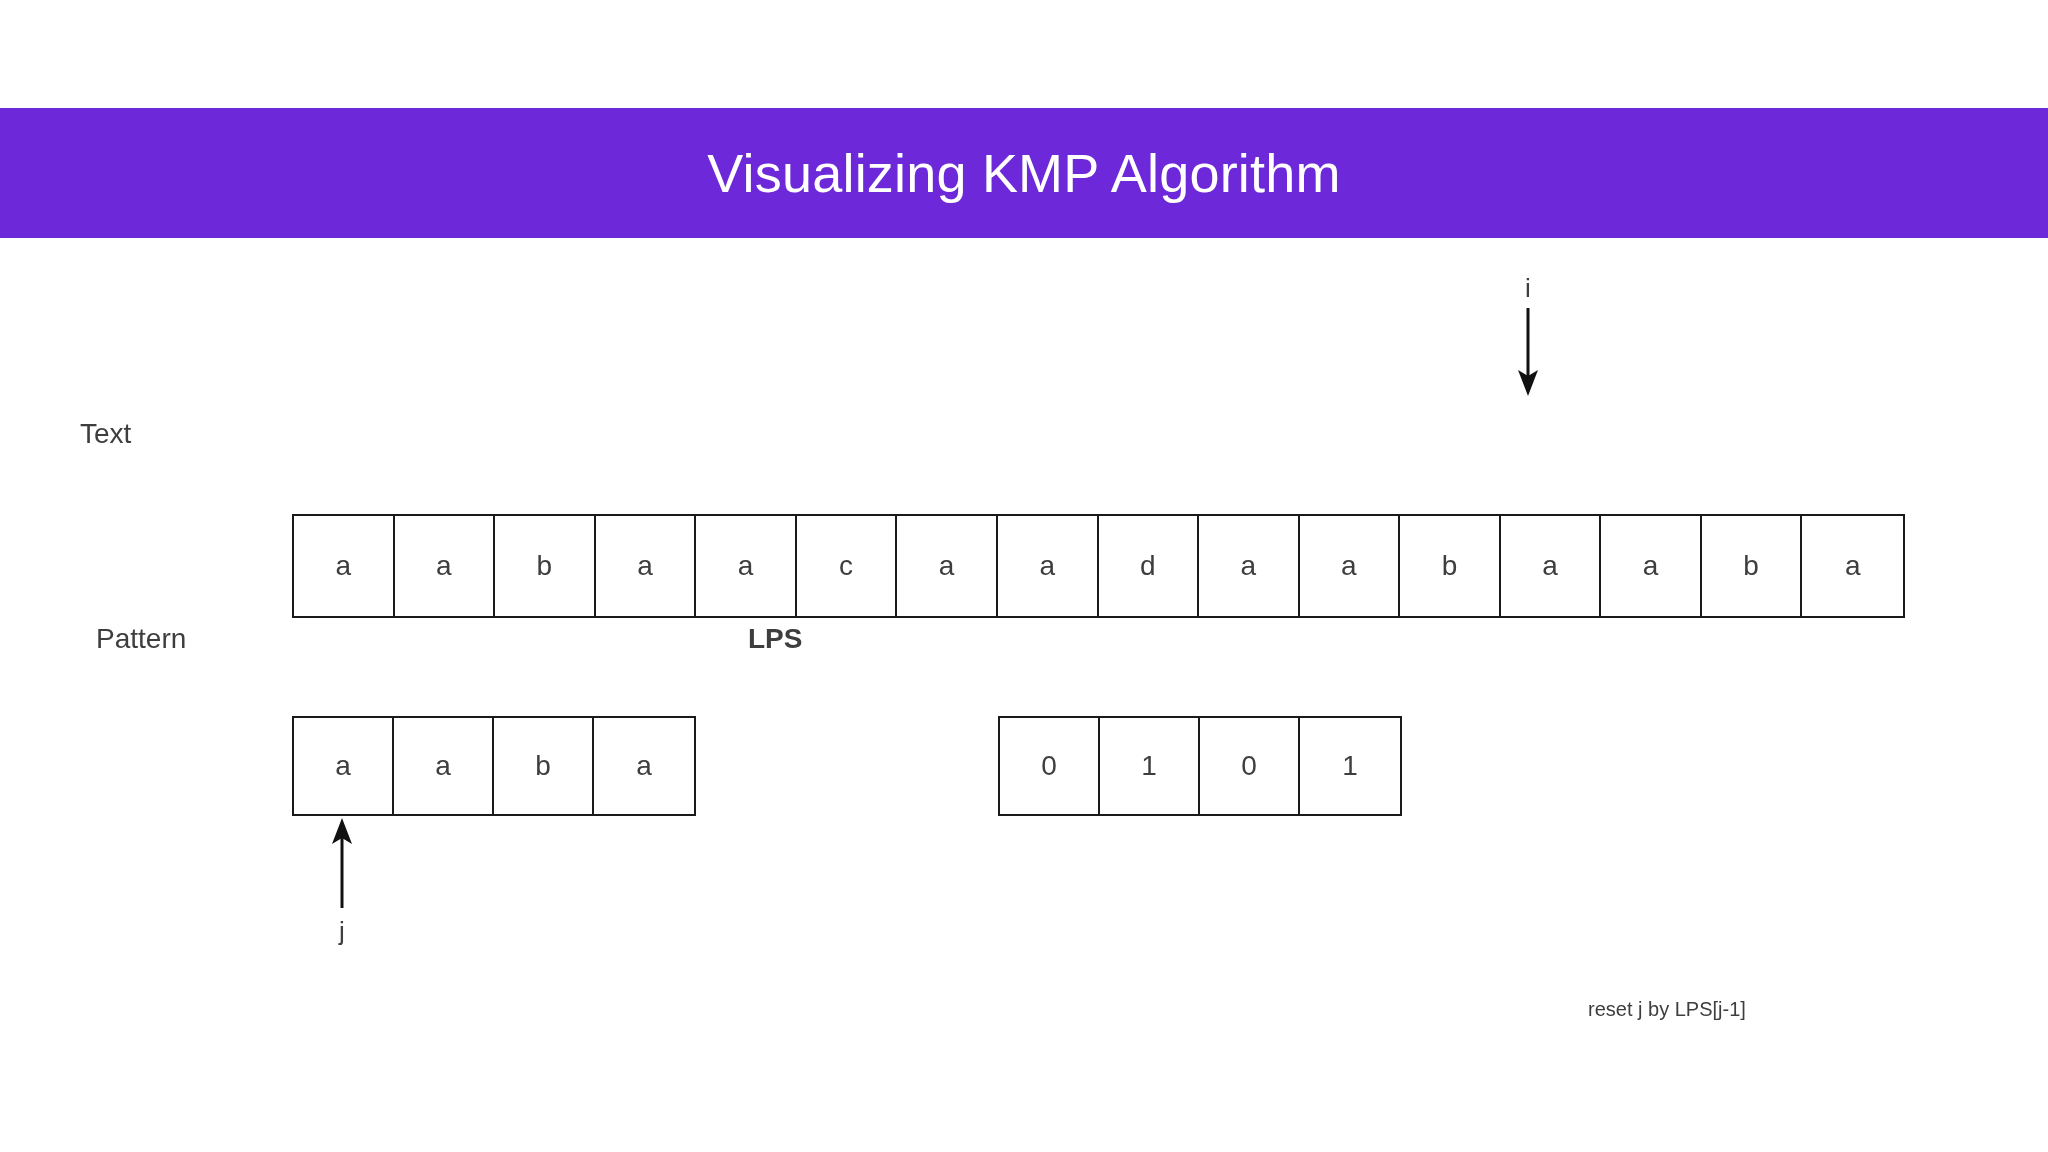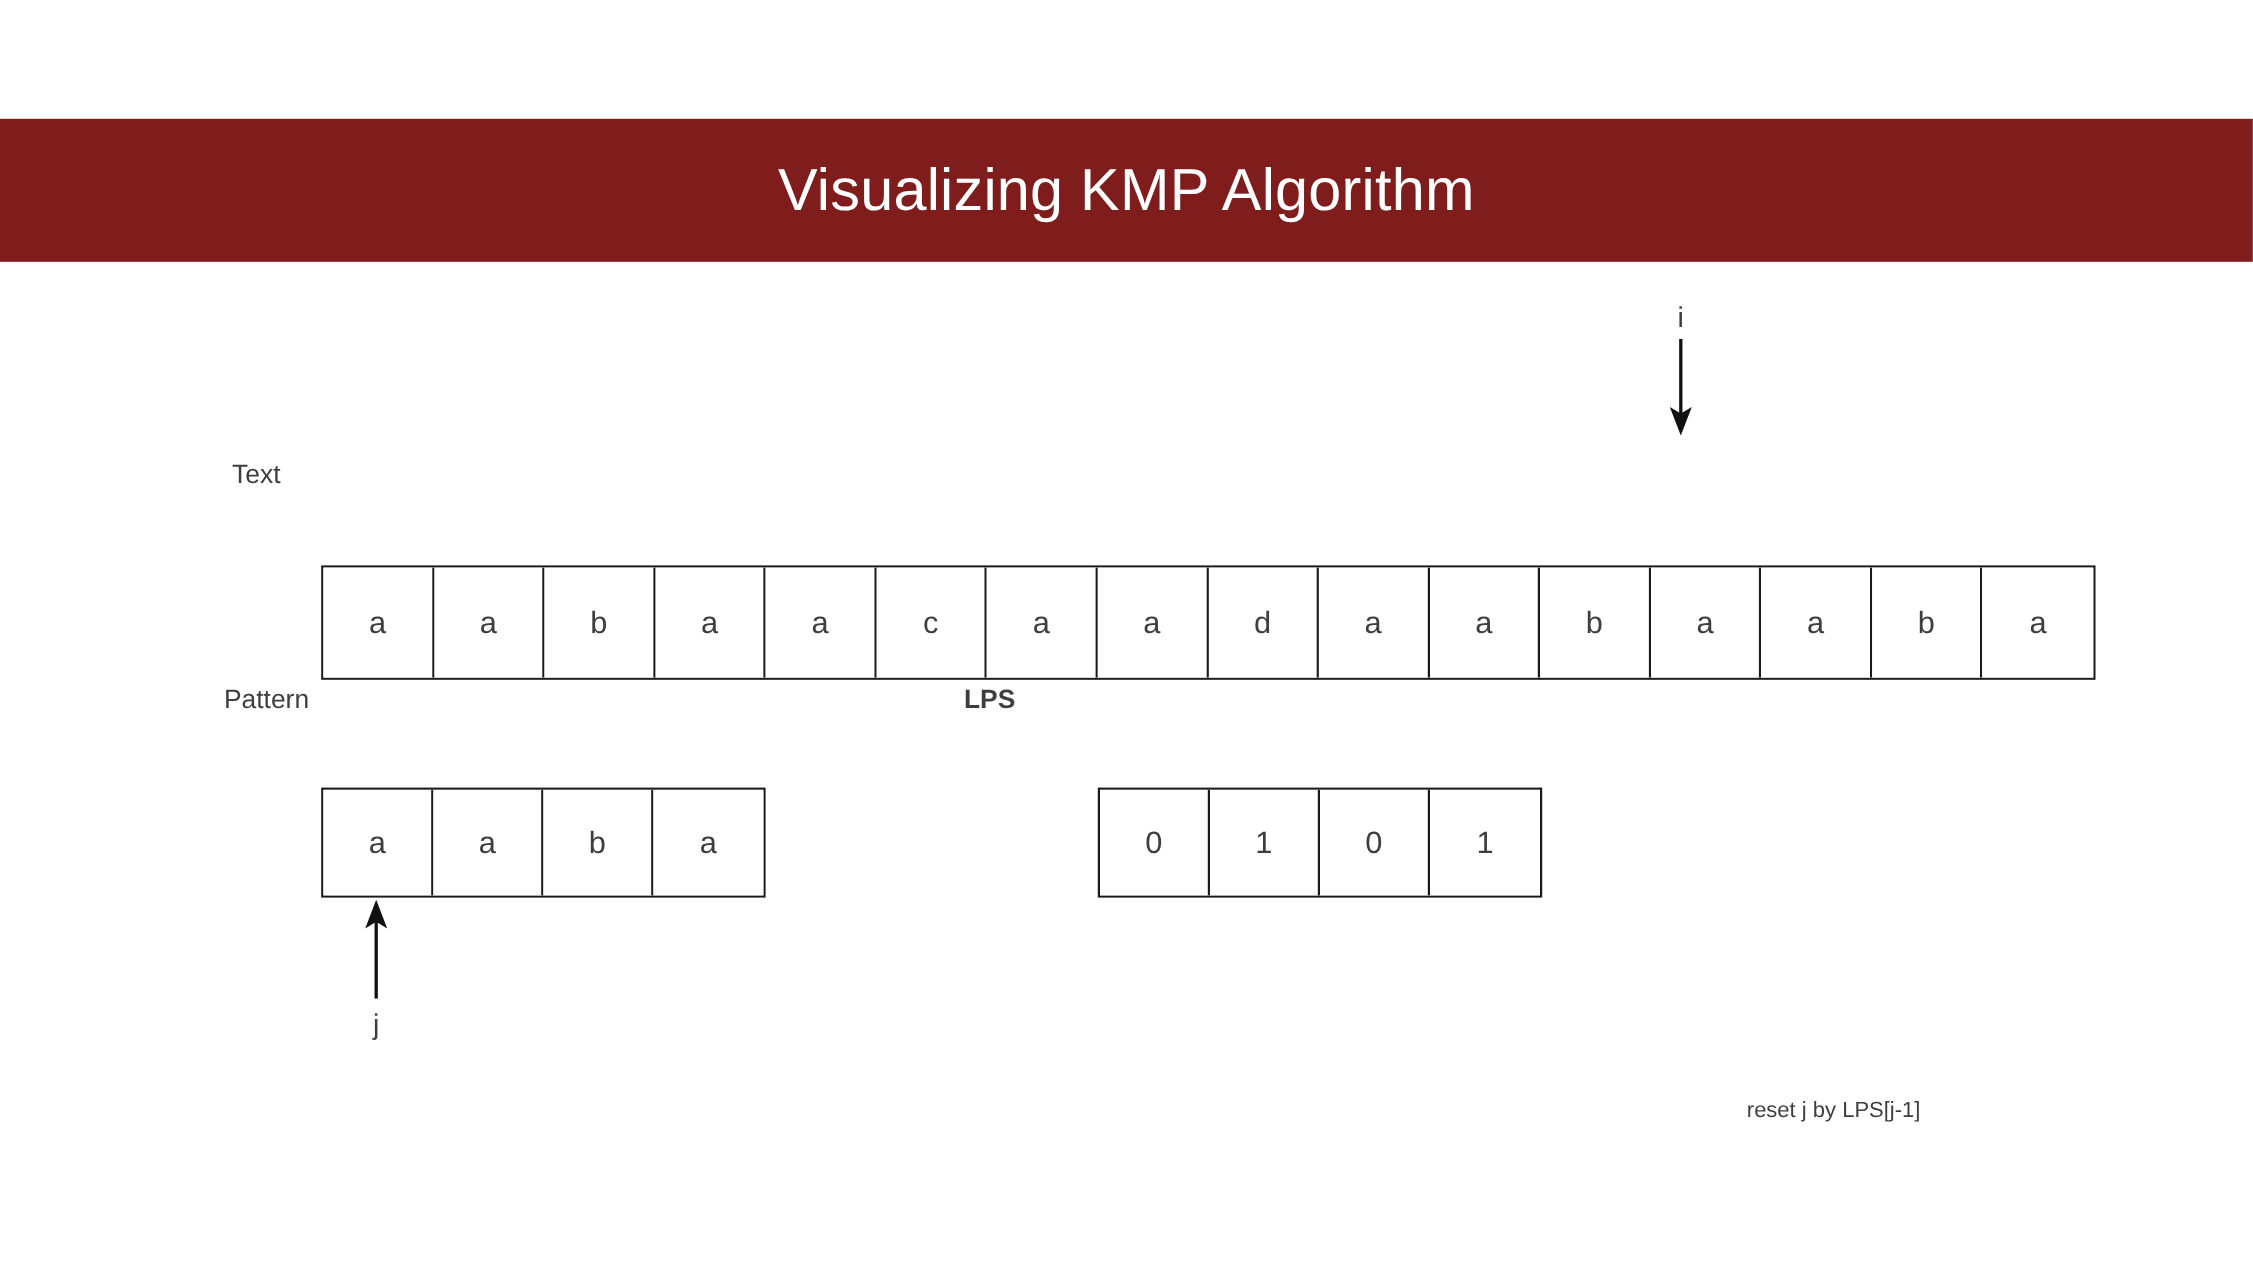--- a/index.html
+++ b/index.html
@@ -16,21 +16,21 @@
     color: #3a3a3a;
   }
 
   
   #title-banner {
     position: absolute;
     left: 0;
     top: 108px;
     width: 2048px;
     height: 130px;
-    background: #7f1d1d;
+    background: #6d28d9;
     display: flex;
     align-items: center;
     justify-content: center;
   }
   #title-text {
     color: #ffffff;
     font-size: 54px;
     font-weight: 400;
     letter-spacing: 0.2px;
     font-family: "Liberation Sans", sans-serif;
@@ -42,22 +42,22 @@
     position: absolute;
     left: 0;
     top: 238px;
     width: 2048px;
     height: 914px;
   }
 
   
   .row-label {
     position: absolute;
-    text-align: right;
-    font-size: 24px;
+    text-align: left;
+    font-size: 28px;
     color: #3e3e3e;
     font-family: "Liberation Sans", sans-serif;
     white-space: nowrap;
   }
 
   
   .strip {
     position: absolute;
     display: flex;
     box-sizing: border-box;

